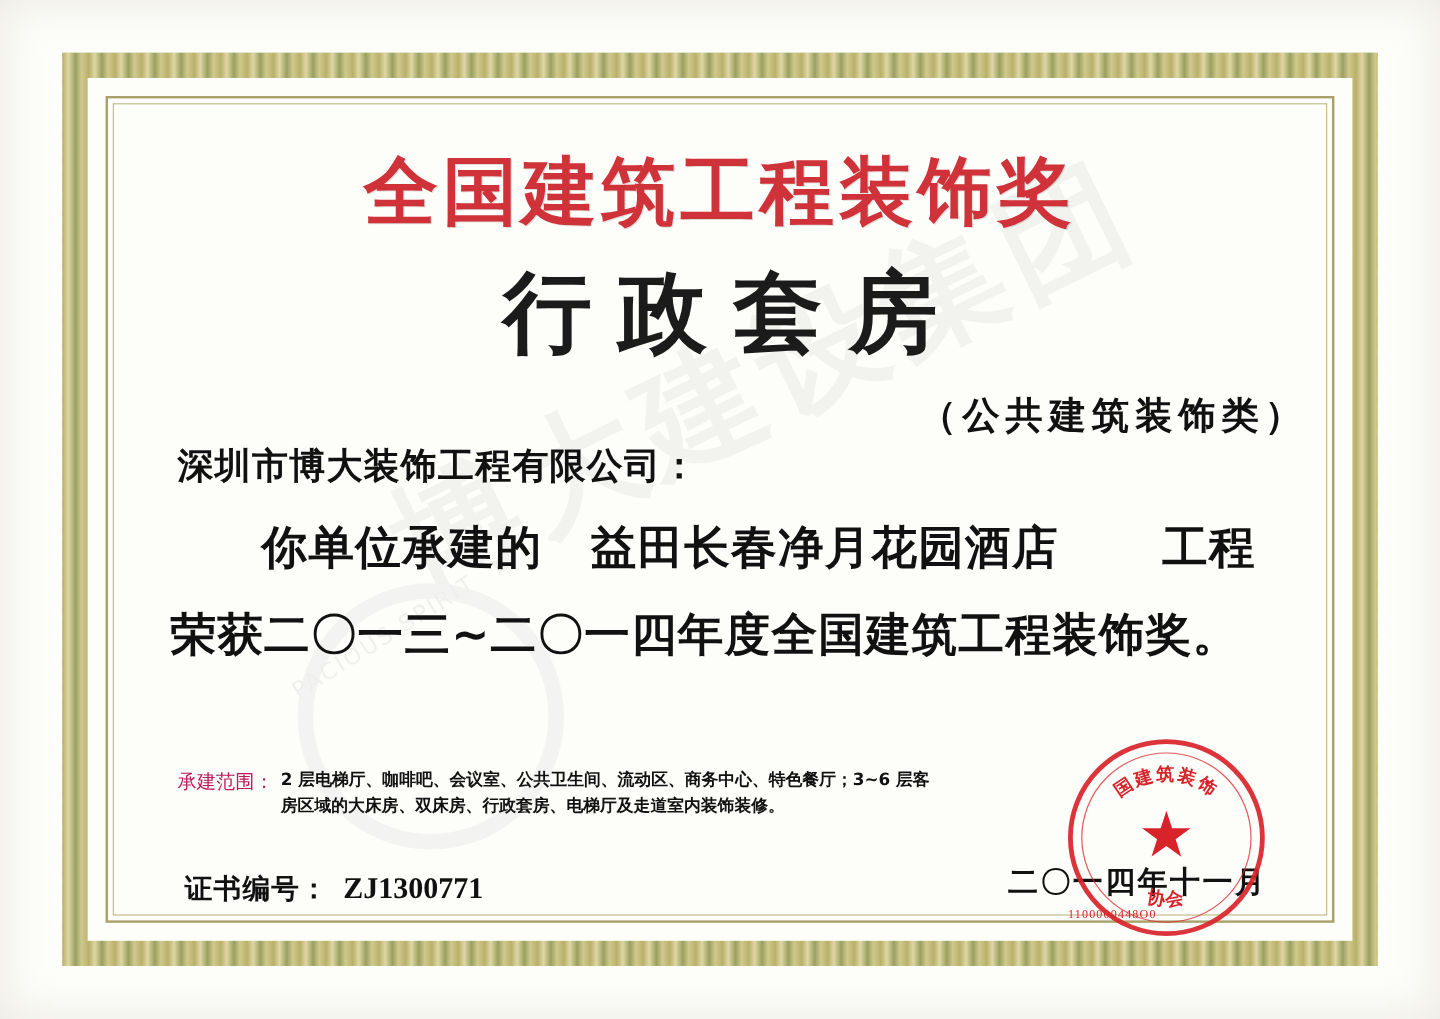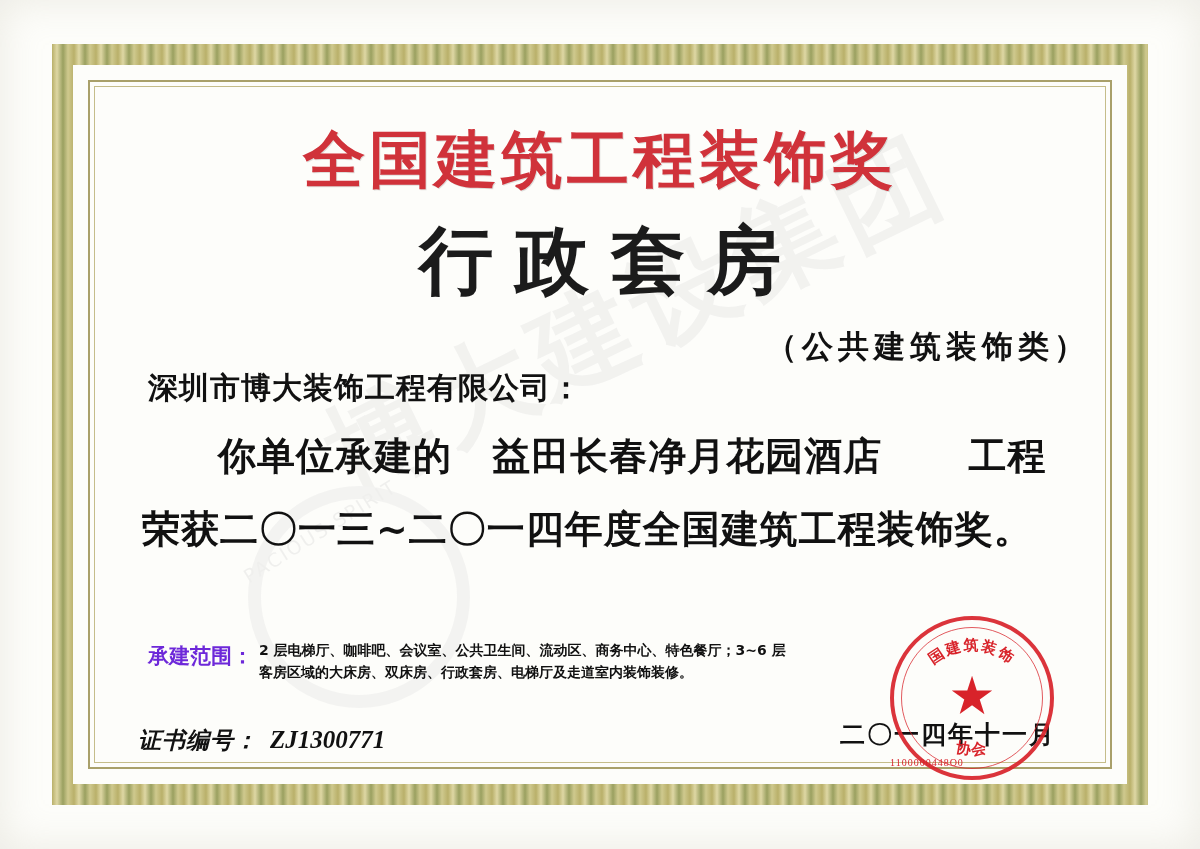--- a/index.html
+++ b/index.html
@@ -186,45 +186,44 @@
   .scope {
     position: absolute;
     left: 38px;
     top: 540px;
     width: 640px;
     display: flex;
     align-items: flex-start;
   }
   .scope-label {
     font-family: "DejaVu Sans", sans-serif;
-    font-weight: bold;
-    font-size: 21px;
-    color: #6d28d9;
+    font-weight: normal;
+    font-size: 16px;
+    color: #be185d;
     white-space: nowrap;
     padding-top: 2px;
   }
   .scope-text {
     font-family: "DejaVu Sans", sans-serif;
     font-size: 14px;
     font-weight: bold;
     color: #111;
     line-height: 1.55;
     margin-left: 6px;
   }
 
   .cert-no {
     position: absolute;
-    left: 28px;
+    left: 44px;
     top: 625px;
     font-family: "DejaVu Sans", sans-serif;
     font-weight: bold;
     font-size: 23px;
     color: #111;
     letter-spacing: 1px;
-    font-style: italic;
   }
   .cert-no .num {
     font-family: "Liberation Serif", serif;
     font-size: 25px;
     letter-spacing: 0;
     padding-left: 12px;
   }
 
   .date {
     position: absolute;

